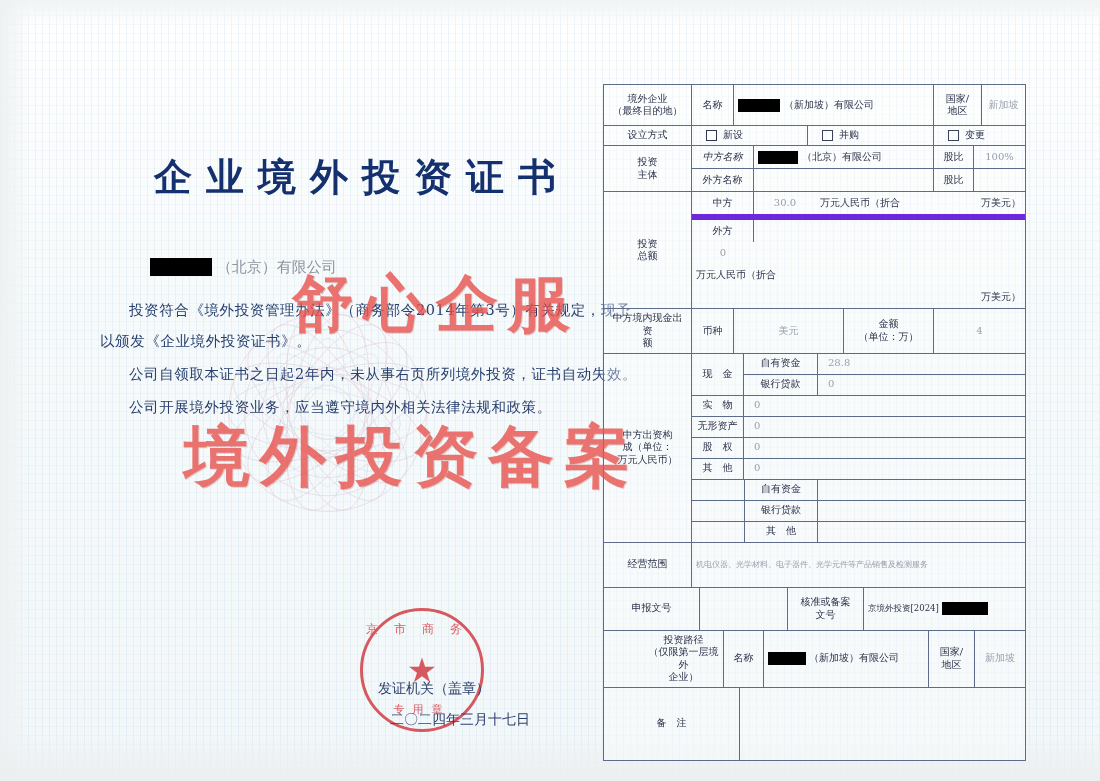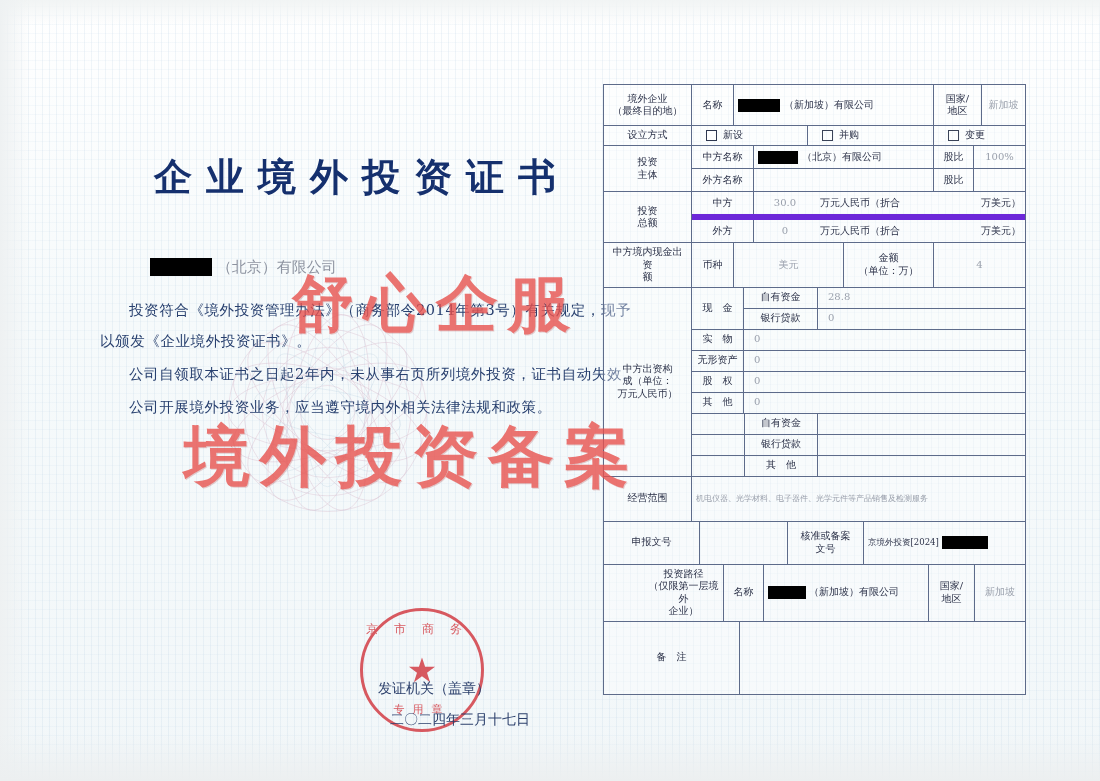--- a/index.html
+++ b/index.html
@@ -346,21 +346,21 @@
       </div>
     </div>
 
     <div class="trow">
       <div class="tcell col center" style="width:88px;min-height:44px;border-bottom:none;">
         <span>投资</span>
         <span>主体</span>
       </div>
       <div class="vstack" style="flex:1;">
         <div class="trow" style="border-bottom:1px solid #5d6b8a;">
-          <div class="tcell center" style="width:62px;min-height:22px;">中方名称</div>
+          <div class="tcell center" style="width:62px;min-height:22px;font-style:italic;">中方名称</div>
           <div class="tcell" style="width:180px;min-height:22px;">
             <span class="redact-box" style="width:40px;"></span>
             <span class="faint" style="margin-left:4px;">（北京）有限公司</span>
           </div>
           <div class="tcell center" style="width:40px;min-height:22px;">股比</div>
           <div class="tcell center faint" style="flex:1;min-height:22px;border-right:none;">100%</div>
         </div>
         <div class="trow" style="border-bottom:none;">
           <div class="tcell center" style="width:62px;min-height:22px;">外方名称</div>
           <div class="tcell" style="width:180px;min-height:22px;"></div>
@@ -375,21 +375,21 @@
         <span>投资</span>
         <span>总额</span>
       </div>
       <div class="vstack" style="flex:1;">
         <div class="trow" style="border-bottom:6px solid #6d28d9;justify-content:space-between;">
           <div class="tcell center" style="width:62px;min-height:22px;">中方</div>
           <div class="tcell center faint" style="width:62px;min-height:22px;border-right:none;">30.0</div>
           <div class="tcell" style="width:130px;min-height:22px;border-right:none;">万元人民币（折合</div>
           <div class="tcell" style="flex:1;min-height:22px;border-right:none;justify-content:flex-end;">万美元）</div>
         </div>
-        <div class="trow" style="border-bottom:none;">
+        <div class="trow" style="border-bottom:none;flex-direction:column;">
           <div class="tcell center" style="width:62px;min-height:22px;">外方</div>
           <div class="tcell center faint" style="width:62px;min-height:22px;border-right:none;">0</div>
           <div class="tcell" style="width:130px;min-height:22px;border-right:none;">万元人民币（折合</div>
           <div class="tcell" style="flex:1;min-height:22px;border-right:none;justify-content:flex-end;">万美元）</div>
         </div>
       </div>
     </div>
 
     <div class="trow">
       <div class="tcell col center" style="width:88px;min-height:34px;">

